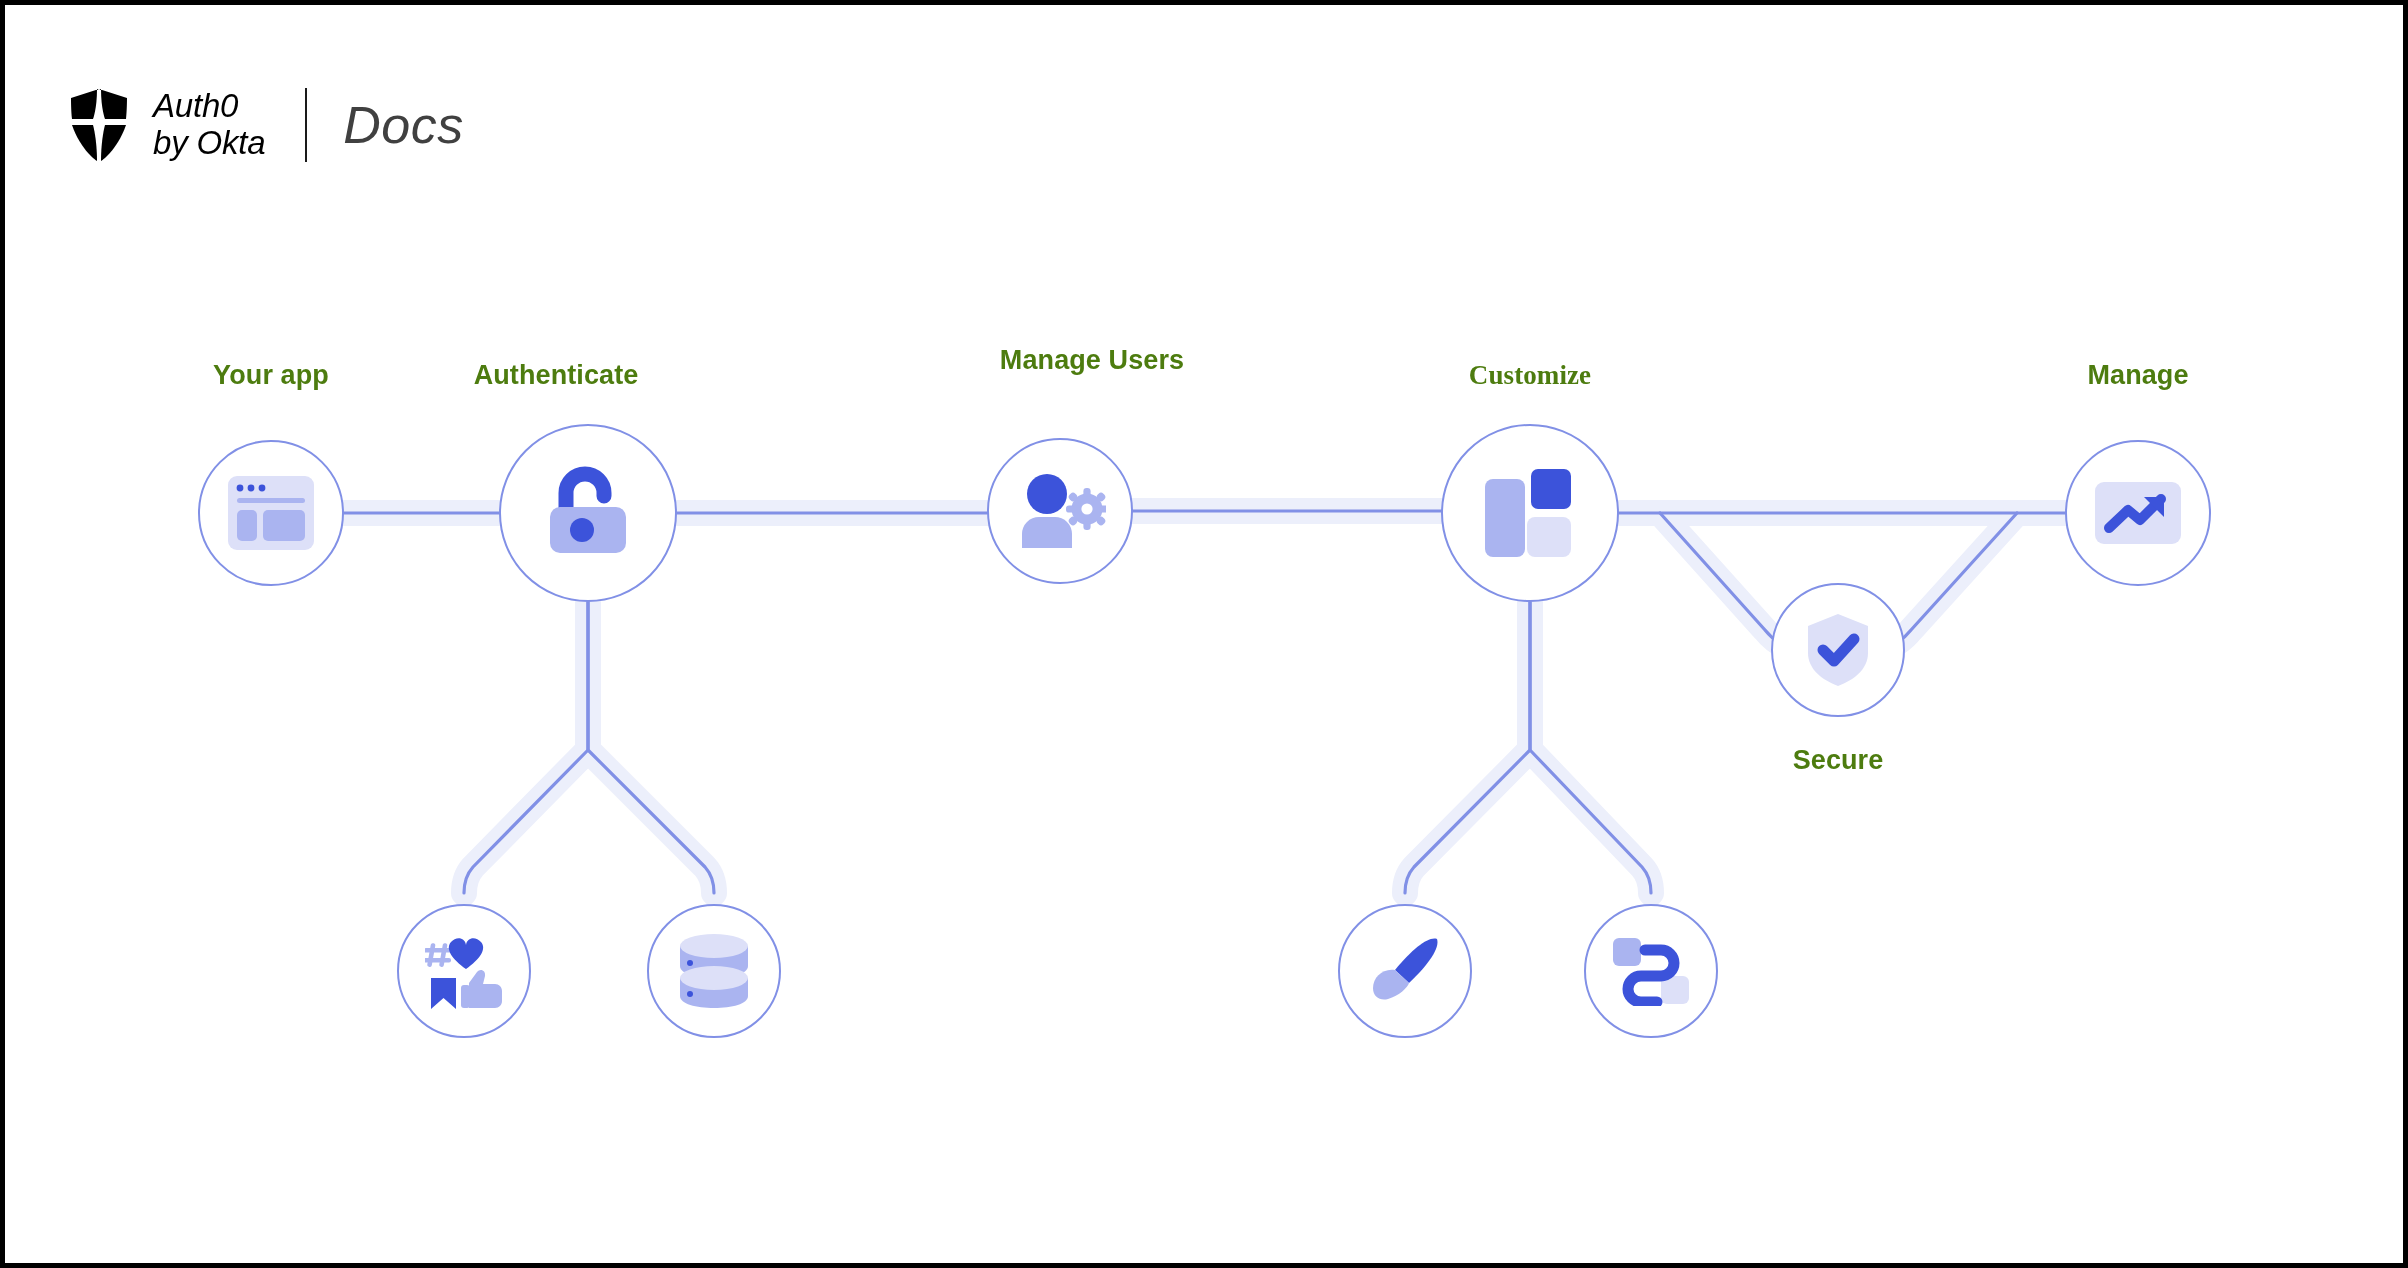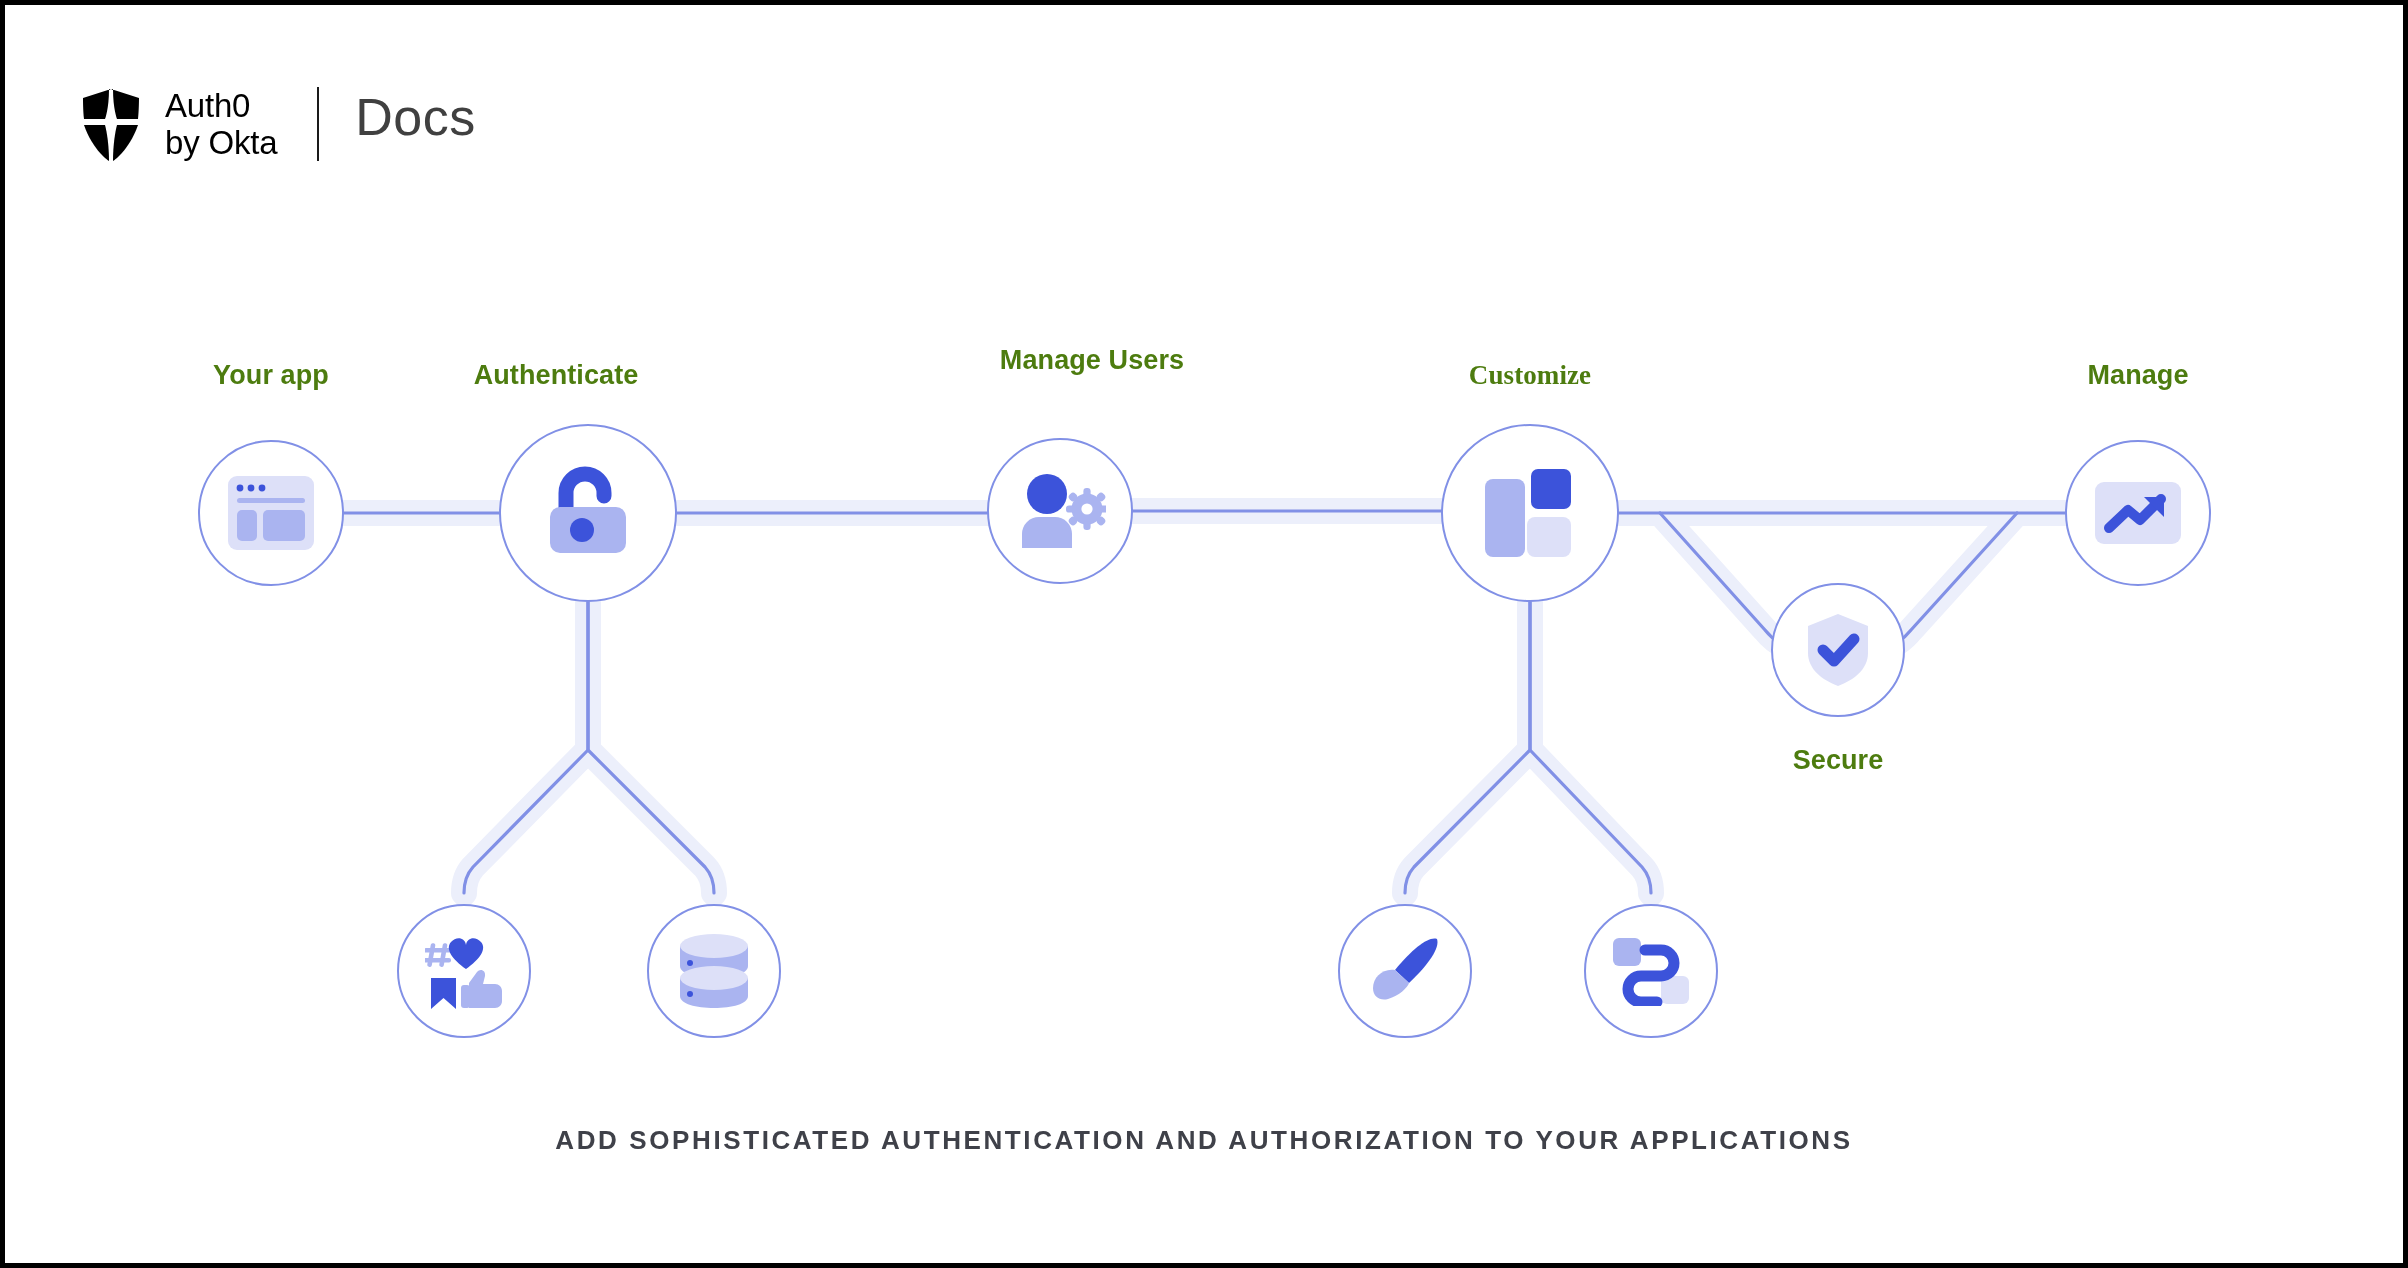--- a/index.html
+++ b/index.html
@@ -17,24 +17,26 @@
     height: 1268px;
     background: #ffffff;
     border: 5px solid #000000;
     box-sizing: border-box;
     overflow: hidden;
   }
 
   
   .brand {
     position: absolute;
-    left: 74px;
+    left: 62px;
     top: 82px;
     display: flex;
+    align-items: center;
     height: 76px;
+    font-style: italic;
   }
   .brand-mark {
     width: 64px;
     height: 76px;
     flex: none;
   }
   .brand-wordmark {
     margin-left: 22px;
     display: flex;
     flex-direction: column;
@@ -273,15 +275,14 @@
     <div class="node secondary" style="left:1646px; top:966px;">
       <svg class="icon-svg" width="76" height="70" viewBox="0 0 76 70">
         <rect x="0" y="2" width="28" height="28" rx="6" fill="#aab4f0"></rect>
         <rect x="48" y="40" width="28" height="28" rx="6" fill="#dde0f8"></rect>
         <path d="M32 14 H48 A13 13 0 0 1 48 40 H28 A13 13 0 0 0 28 66 H44" fill="none" stroke="#3c53da" stroke-width="11" stroke-linecap="round" stroke-linejoin="round"></path>
       </svg>
     </div>
 
   </div>
 
-  <div class="caption">Add sophisticated authentication and authorization to your applications</div>
 
 </div>
 
 </body></html>

